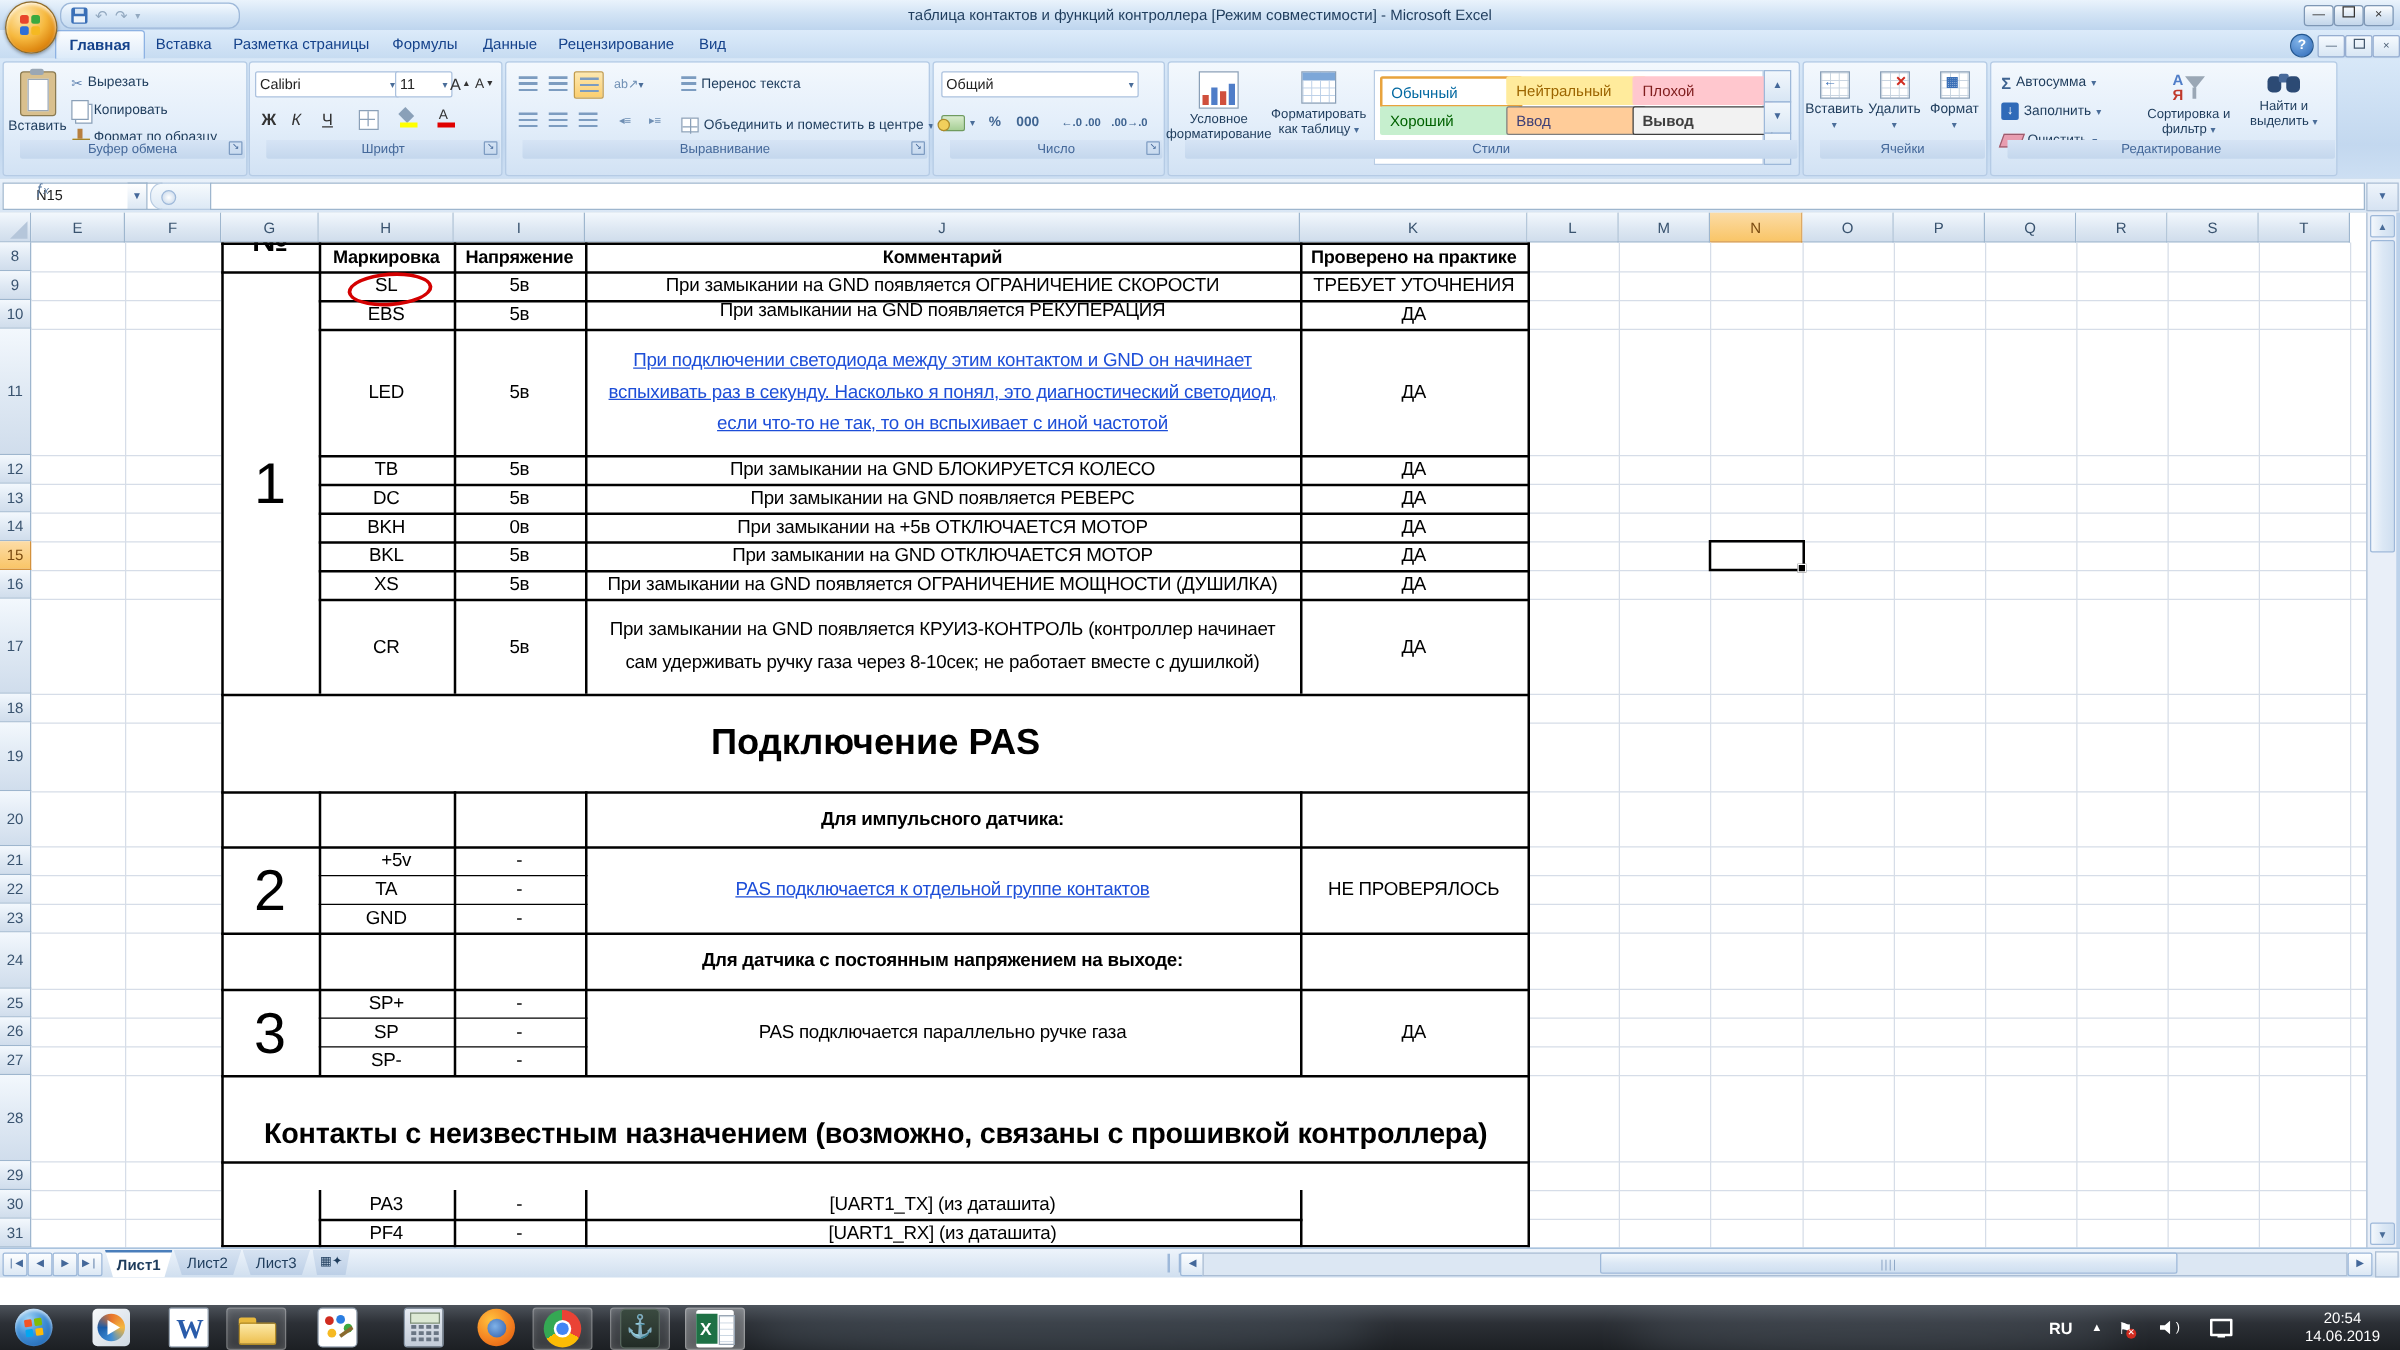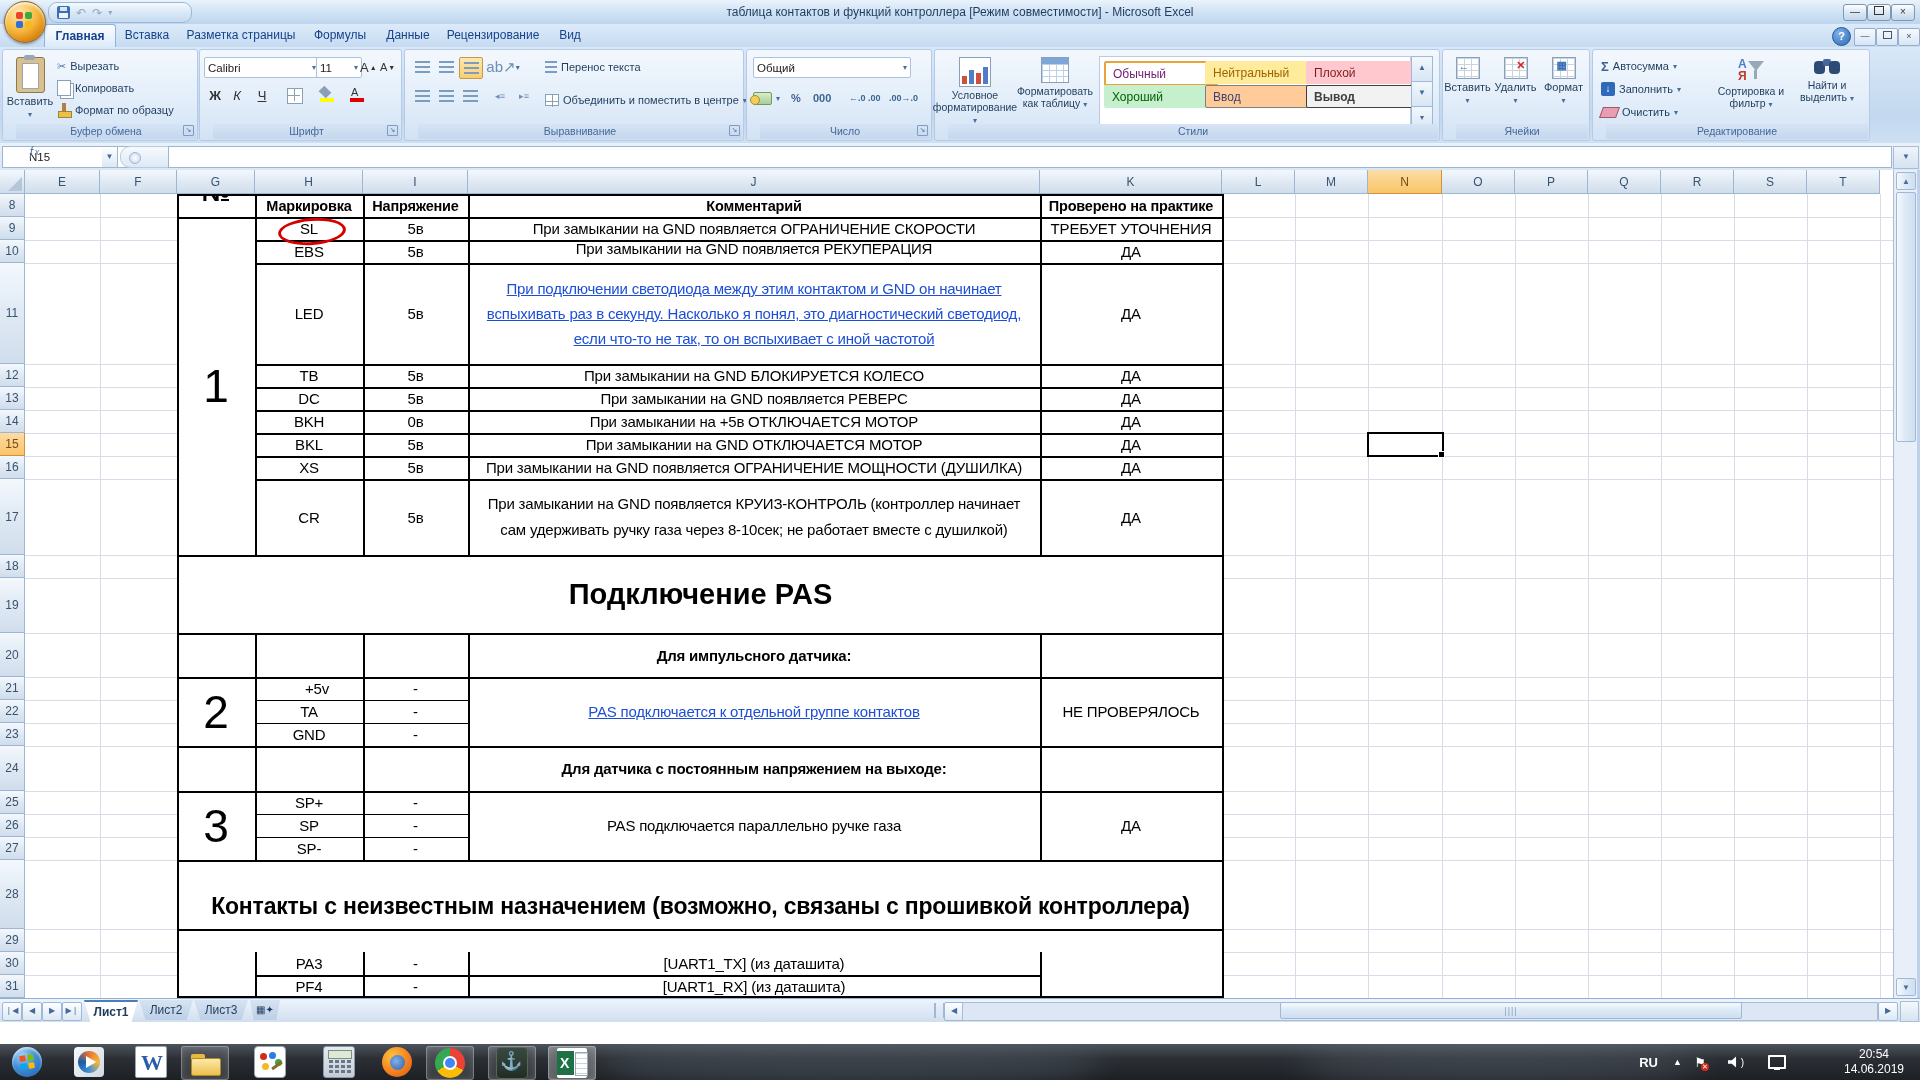--- a/index.html
+++ b/index.html
@@ -35,21 +35,21 @@
     background:radial-gradient(circle at 35% 30%,#7fb2e8,#2f6ab8);color:#fff;font-size:11px;font-weight:bold;
     text-align:center;line-height:17px;border:1px solid #23568f;}
   .wbbtn{position:absolute;top:4px;width:20px;height:16px;border:1px solid #96add0;border-radius:2px;
     background:linear-gradient(#f6fafe,#d8e6f4);color:#44586e;font-size:9px;line-height:14px;text-align:center;}
 
   
   #ribbon{position:absolute;left:0;top:47px;width:1920px;height:96px;
     background:linear-gradient(#d8e8f8,#c3d8ef 72%,#cddff3);border-bottom:1px solid #96b4d4;}
   .rgroup{position:absolute;top:2px;height:90px;border:1px solid #b5cbe5;border-radius:3px;
     background:linear-gradient(#f3f8fd,#e3eefa 55%,#d2e2f4);}
-  .glabel{position:absolute;left:1px;right:1px;bottom:1px;height:15px;line-height:15px;text-align:center;
+  .glabel{position:absolute;left:1px;right:1px;bottom:13px;height:15px;line-height:15px;text-align:center;
     font-size:10.5px;color:#44689a;background:linear-gradient(#d6e4f5,#c4d7ed);border-radius:0 0 2px 2px;margin-left:12px;}
   .launcher{position:absolute;right:2px;bottom:3px;width:9px;height:9px;border:1px solid #7e9cc2;
     border-radius:1px;font-size:7px;line-height:8px;color:#44689a;text-align:center;}
   .bigbtn{position:absolute;top:4px;width:46px;height:70px;display:flex;flex-direction:column;align-items:center;
     gap:2px;padding-top:3px;border-radius:3px;}
   .bigbtn-label{font-size:11px;color:#1e3c5c;text-align:center;line-height:12px;}
   .sbtn{position:absolute;height:20px;display:flex;align-items:center;gap:4px;font-size:11px;color:#1e3c5c;white-space:nowrap;}
   .dar{font-size:8px;color:#4a6d99;}
   .combo{position:absolute;background:#fff;border:1px solid #abc1de;border-radius:2px;font-size:11.5px;color:#222;
     display:flex;align-items:center;padding:0 3px;justify-content:space-between;}
@@ -273,21 +273,21 @@
       <div class="alnbtn" style="left:6px;top:7px">
           <span class="lines-icon"></span>
         </div>
       <div class="alnbtn" style="left:30px;top:7px">
           <span class="lines-icon"></span>
         </div>
       <div class="alnbtn sel" style="left:54px;top:7px">
           <span class="lines-icon"></span>
         </div>
       <div class="alnbtn" style="left:84px;top:7px;width:28px">
-          <span style="font-size:15px;color:#6f8fb4">ab↗</span>
+          <span style="font-size:10px;color:#6f8fb4">ab↗</span>
           <span class="dar">▾</span>
         </div>
       <div class="alnbtn" style="left:6px;top:36px">
           <span class="lines-icon"></span>
         </div>
       <div class="alnbtn" style="left:30px;top:36px">
           <span class="lines-icon"></span>
         </div>
       <div class="alnbtn" style="left:54px;top:36px">
           <span class="lines-icon"></span>
@@ -342,21 +342,21 @@
             <i style="height:11px"></i>
             <i class="b" style="height:17px"></i>
           </div>
         <div class="bigbtn-label" style="font-size:10.5px"><span>Условное форматирование</span> <span class="dar">▾</span></div>
       </div>
       <div class="bigbtn" style="left:80px;width:80px">
         <div class="ico-fmt"></div>
         <div class="bigbtn-label" style="font-size:10.5px"><span>Форматировать как таблицу</span> <span class="dar">▾</span></div>
       </div>
       <div id="gallery" style="position:absolute;left:164px;top:6px;width:310px;height:74px;background:#fff;border:1px solid #b8cce4">
-          <div class="chip" style="position: absolute; left: 4px; top: 4px; width: 96px; height: 21px; background: rgb(255, 255, 255); color: #701a75; border: 2px solid rgb(232, 163, 61);">Обычный</div>
+          <div class="chip" style="position: absolute; left: 4px; top: 4px; width: 96px; height: 21px; background: rgb(255, 255, 255); color: #0369a1; border: 2px solid rgb(232, 163, 61);">Обычный</div>
           <div class="chip" style="position: absolute; left: 105px; top: 4px; width: 96px; height: 21px; background: rgb(255, 235, 156); color: rgb(156, 101, 0); border: 1px solid rgb(255, 235, 156);">Нейтральный</div>
           <div class="chip" style="position: absolute; left: 206px; top: 4px; width: 96px; height: 21px; background: rgb(255, 199, 206); color: #7f1d1d; border: 1px solid rgb(255, 199, 206);">Плохой</div>
           <div class="chip" style="position: absolute; left: 4px; top: 28px; width: 96px; height: 21px; background: rgb(198, 239, 206); color: rgb(0, 97, 0); border: 1px solid rgb(198, 239, 206);">Хороший</div>
           <div class="chip" style="position: absolute; left: 105px; top: 28px; width: 96px; height: 21px; background: rgb(255, 204, 153); color: rgb(63, 63, 118); border: 1px solid rgb(127, 127, 127);">Ввод</div>
           <div class="chip" style="position: absolute; left: 206px; top: 28px; width: 96px; height: 21px; background: rgb(242, 242, 242); color: rgb(63, 63, 63); border: 1px solid rgb(63, 63, 63); font-weight: bold;">Вывод</div>
         </div>
       <div style="position:absolute;left:476px;top:6px;width:22px;height:74px">
         <div class="galbtn" style="top:0">▲</div>
         <div class="galbtn" style="top:25px">▼</div>
         <div class="galbtn" style="top:50px">▾</div>

